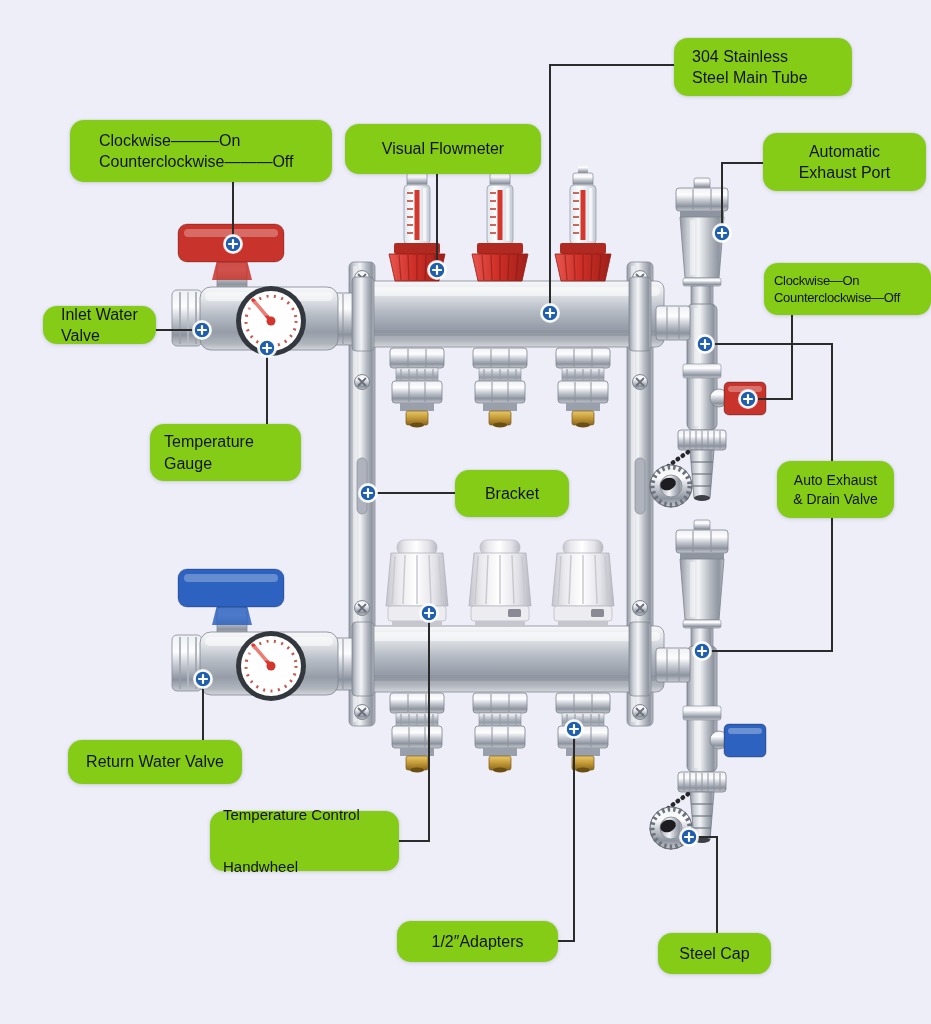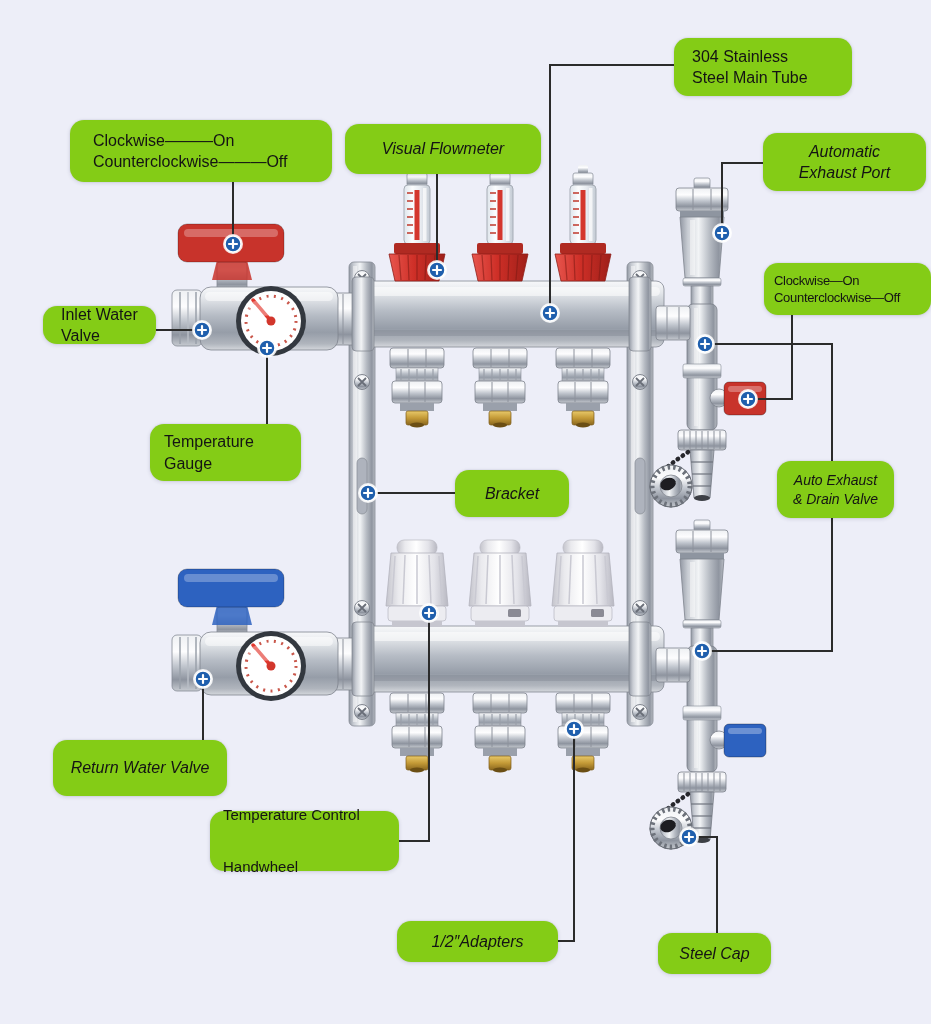--- a/index.html
+++ b/index.html
@@ -12,21 +12,21 @@
   .stage{position:absolute;left:0;top:0;width:931px;height:1024px;}
   svg.illus{position:absolute;left:0;top:0;}
   .label{
     position:absolute;background:#84cc16;border-radius:14px;
     box-shadow:0 1px 4px rgba(30,30,70,0.14), 0 0 0 1px rgba(20,20,50,0.03);
     color:#141414;font-size:16px;line-height:1.32;
     display:flex;flex-direction:column;justify-content:center;
     padding:8px 14px;box-sizing:border-box;
   }
   .label .ln{white-space:nowrap;}
-  .label.center{align-items:center;font-style:italic;}
+  .label.center{align-items:center;}
   .label.sm{font-size:14px;}
   .label.xs{font-size:13px;letter-spacing:-0.3px;overflow:hidden;}
   .label.f15{font-size:15px;gap:32px;}
 </style>
 </head>
 <body>
 
 <div class="stage">
 
 <svg class="illus" width="931" height="1024" viewBox="0 0 931 1024">
@@ -311,21 +311,21 @@
           <path d="M-4,0 H4 M0,-4 V4" stroke="#ffffff" stroke-width="2.2" stroke-linecap="round"></path>
         </g>
     <g transform="translate(689,837)">
           <circle r="10" fill="#ffffff" opacity="0.85"></circle>
           <circle r="8" fill="#1f5fad" stroke="#ffffff" stroke-width="1.5"></circle>
           <path d="M-4,0 H4 M0,-4 V4" stroke="#ffffff" stroke-width="2.2" stroke-linecap="round"></path>
         </g>
   </g>
 </svg>
 
-<div class="label" style="left:70px;top:120px;width:262px;height:62px;padding-left:23px">
+<div class="label" style="left:70px;top:120px;width:262px;height:62px;padding-left:29px">
   <div class="ln">Clockwise———On</div>
   <div class="ln">Counterclockwise———Off</div>
 </div>
 
 <div class="label center" style="left:345px;top:124px;width:196px;height:50px">
   <div class="ln">Visual Flowmeter</div>
 </div>
 
 <div class="label" style="left:674px;top:38px;width:178px;height:58px;padding-left:18px">
   <div class="ln">304 Stainless</div>
@@ -354,21 +354,21 @@
 
 <div class="label center" style="left:455px;top:470px;width:114px;height:47px">
   <div class="ln">Bracket</div>
 </div>
 
 <div class="label center sm" style="left:777px;top:461px;width:117px;height:57px">
   <div class="ln">Auto Exhaust</div>
   <div class="ln">&amp; Drain Valve</div>
 </div>
 
-<div class="label center" style="left:53px;top:740px;width:174px;height:56px">
+<div class="label center" style="left:68px;top:740px;width:174px;height:44px">
   <div class="ln">Return Water Valve</div>
 </div>
 
 <div class="label f15" style="left:210px;top:811px;width:189px;height:60px;padding-left:13px">
   <div class="ln">Temperature Control</div>
   <div class="ln">Handwheel</div>
 </div>
 
 <div class="label center" style="left:397px;top:921px;width:161px;height:41px">
   <div class="ln">1/2″Adapters</div>

